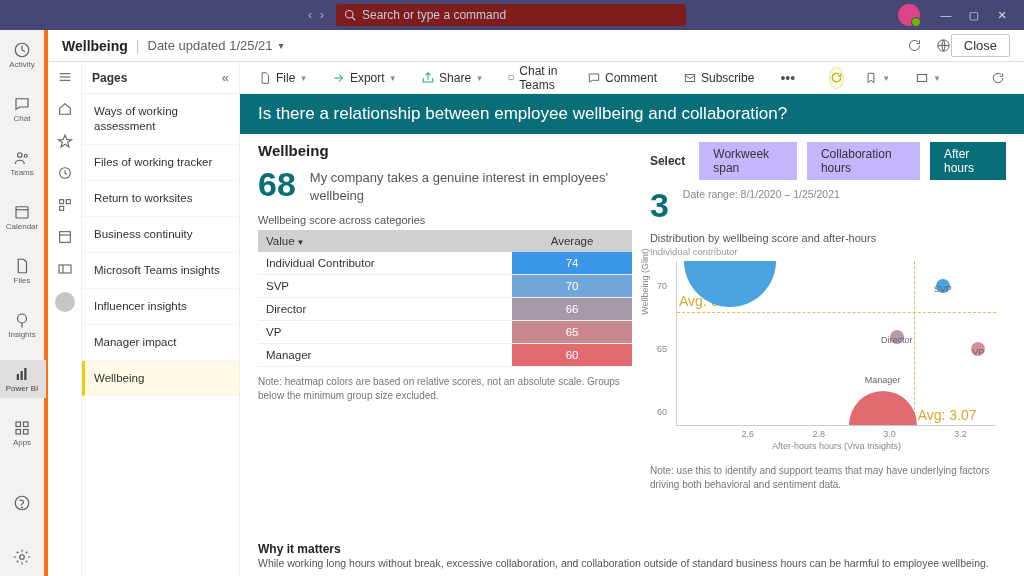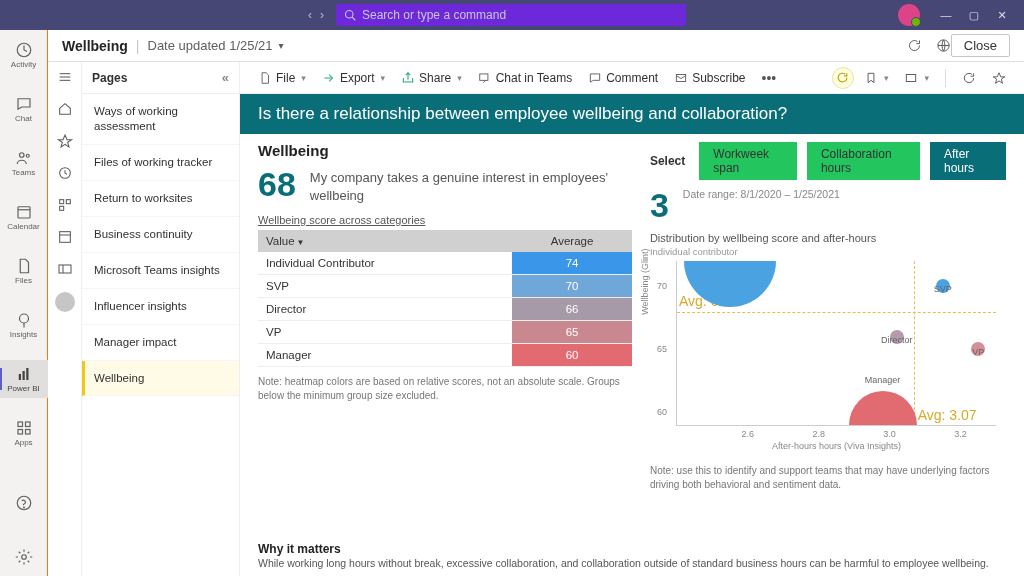--- a/index.html
+++ b/index.html
@@ -2,29 +2,29 @@
 <html><head>
 <meta charset="utf-8">
 <style>
   * { box-sizing: border-box; margin: 0; padding: 0; font-family: "Segoe UI", Arial, sans-serif; }
   body { width: 1024px; height: 576px; overflow: hidden; background: #f5f5f5; font-size: 12px; color: #333; }
   
   
   .titlebar { height: 30px; background: #464775; display: flex; align-items: center; padding: 0 8px; color: #fff; }
   .titlebar .nav-arrows { margin-left: 300px; display: flex; gap: 8px; }
   .titlebar .nav-arrows span { opacity: .6; cursor: pointer; font-size: 12px; }
-  .titlebar .search-box { margin-left: 12px; background: #6d28d9; border-radius: 3px; height: 22px; width: 350px; display: flex; align-items: center; padding: 6px 8px; color: #c7c7e0; font-size: 12px; }
+  .titlebar .search-box { margin-left: 12px; background: #7f1d1d; border-radius: 3px; height: 22px; width: 350px; display: flex; align-items: center; padding: 6px 8px; color: #c7c7e0; font-size: 12px; }
   .titlebar .search-box svg { margin-right: 6px; }
   .titlebar .spacer { flex: 1; }
   .titlebar .avatar { width: 22px; height: 22px; border-radius: 50%; background: #d48; position: relative; margin-right: 12px; }
   .titlebar .avatar::after { content:''; position:absolute; right:-1px; bottom:-1px; width:8px; height:8px; border-radius:50%; background:#6bb700; border:1.5px solid #464775; }
   .titlebar .winbtn { width: 28px; text-align: center; cursor: pointer; opacity:.8; font-size: 11px; }
   
   
-  .leftrail { position: absolute; left: 0; top: 30px; bottom: 0; width: 48px; background: #f3f2f1; border-right: 1px solid #f97316; display: flex; flex-direction: column; align-items: center; padding-top: 6px; gap: 16px; }
+  .leftrail { position: absolute; left: 0; top: 30px; bottom: 0; width: 48px; background: #f3f2f1; border-right: 4px solid #f97316; display: flex; flex-direction: column; align-items: center; padding-top: 6px; gap: 16px; }
   .leftrail .app { width: 48px; height: 44px; display: flex; flex-direction: column; align-items: center; justify-content: center; color: #616161; font-size: 8px; cursor: pointer; position: relative; }
   .leftrail .app svg { width: 18px; height: 18px; margin-bottom: 1px; }
   .leftrail .app.selected { background: #e1dfdd; color: #444; }
   .leftrail .app.selected::before { content:''; position:absolute; left:0; top:8px; bottom:8px; width:2px; background:#5b5fc7; }
   .leftrail .spacer { flex: 1; }
   
   
   .pageheader { position: absolute; left: 48px; right: 0; top: 30px; height: 32px; background: #fff; border-bottom: 1px solid #e1dfdd; display: flex; align-items: center; padding: 0 14px; font-size: 14px; }
   .pageheader .title { font-weight: 600; color: #252423; }
   .pageheader .sep { color: #c8c6c4; margin: 0 8px; }
@@ -41,46 +41,46 @@
   
   
   .pagesbar { position: absolute; left: 82px; top: 62px; bottom: 0; width: 158px; background: #fff; border-right: 1px solid #eee; }
   .pagesbar .hdr { display: flex; align-items: center; justify-content: space-between; padding: 8px 10px; font-weight: 600; font-size: 12px; border-bottom: 1px solid #eee; }
   .pagesbar .item { padding: 10px 12px; font-size: 11.5px; color: #323130; cursor: pointer; border-bottom: 1px solid #f5f5f5; line-height: 1.3; }
   .pagesbar .item.selected { border-left: 3px solid #f2c811; padding-left: 9px; background: #fffbe6; }
   
   
   .content { position: absolute; left: 240px; right: 0; top: 62px; bottom: 0; background: #fff; overflow: hidden; display: flex; flex-direction: column; }
   
-  .toolbar { height: 32px; display: flex; align-items: center; padding: 0 12px; gap: 4px; border-bottom: 1px solid #eee; font-size: 12px; color: #323130; }
+  .toolbar { height: 32px; display: flex; align-items: center; padding: 0 12px; gap: 14px; border-bottom: 1px solid #eee; font-size: 12px; color: #323130; }
   .toolbar .tbtn { display: flex; align-items: center; gap: 4px; padding: 3px 6px; cursor: pointer; border-radius: 2px; }
   .toolbar .tbtn svg { width: 14px; height: 14px; }
   .toolbar .chev { font-size: 9px; color: #888; margin-left: 2px; }
   .toolbar .spacer { flex: 1; }
   .toolbar .round { width: 22px; height: 22px; border:1px solid #e6e6a0; background:#fffde0; border-radius:50%; display:flex; align-items:center; justify-content:center; }
   
   .banner { background: #0a6e78; color: #fff; padding: 10px 18px; font-size: 17px; font-weight: 400; }
   
   .body { flex:1; display:flex; padding: 8px 18px 6px; gap: 18px; overflow:hidden; }
   .leftcol { flex: 1.05; min-width:0; }
   .rightcol { flex: 1; min-width:0; }
   
   .section-title { font-size: 15px; font-weight: 600; margin-bottom: 8px; color: #222; }
   
   .tabrow { display:flex; align-items:center; gap: 10px; margin-bottom: 8px; }
   .tabrow .label { font-weight:600; font-size:12px; margin-right:4px; }
-  .tabrow .tab { background:#22c55e; padding:5px 14px; font-size:12px; cursor:pointer; color:#333; }
+  .tabrow .tab { background:#c4b5fd; padding:5px 14px; font-size:12px; cursor:pointer; color:#333; }
   .tabrow .tab.active { background:#0a6e78; color:#fff; }
   
   .bignum-row { display:flex; align-items:flex-start; gap:14px; margin-bottom:10px; }
   .bignum { font-size: 34px; font-weight:700; color:#0a6e78; line-height:1; }
   .bignum-desc { font-size:13px; color:#555; line-height:1.35; padding-top:2px; }
   .daterange { font-size:10.5px; color:#888; }
   
-  .table-title { font-size:11px; color:#555; margin-bottom:4px;text-decoration:underline; }
+  .table-title { font-size:11px; color:#555; margin-bottom:4px; }
   table.score { width:100%; border-collapse:collapse; font-size:11.5px; }
   table.score th { background:#d0d0d0; padding:5px 8px; text-align:center; font-weight:400; position:relative; }
   table.score th:first-child { text-align:left; }
   table.score td { padding:5px 8px; border-bottom:1px solid #eee; }
   table.score td:last-child { text-align:center; color:#fff; }
   .sort-ind { font-size:8px; margin-left:2px; }
   
   .note { font-size:10px; color:#777; line-height:1.35; margin-top:8px; }
   .why-title { font-size:12px; font-weight:600; margin-top:10px; color:#222; }
   .why-body { font-size:10.5px; color:#555; line-height:1.35; }

